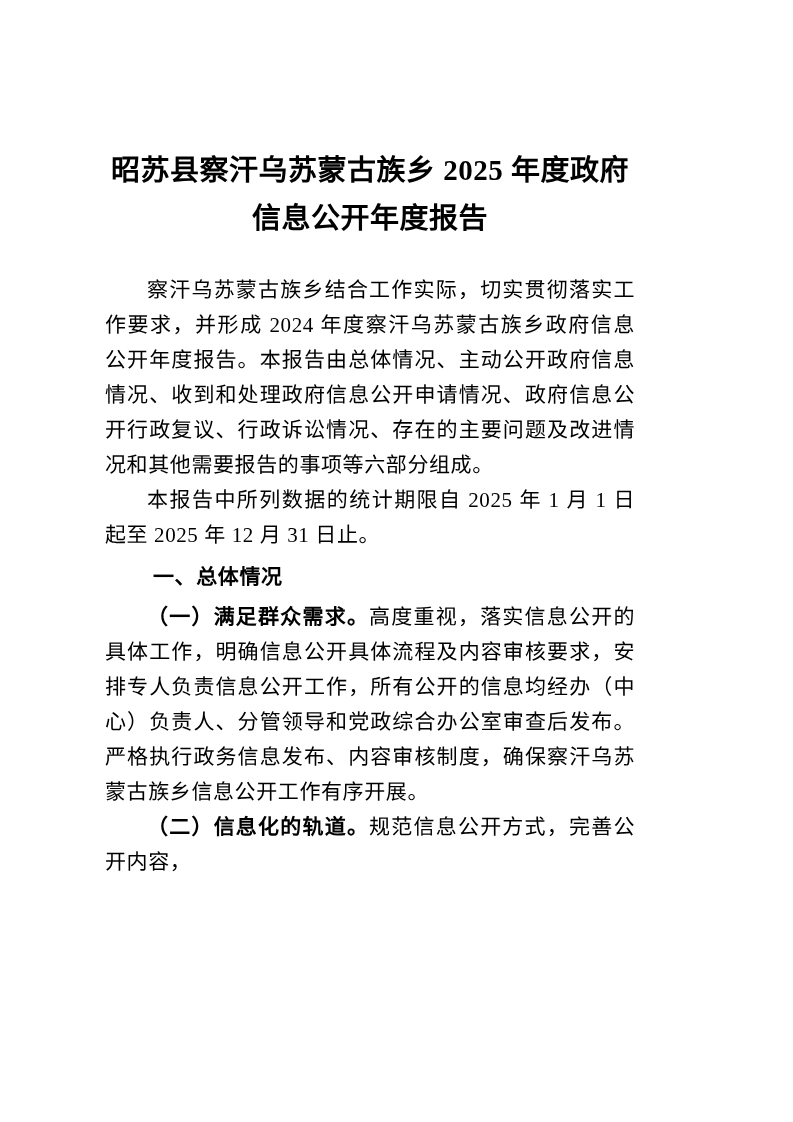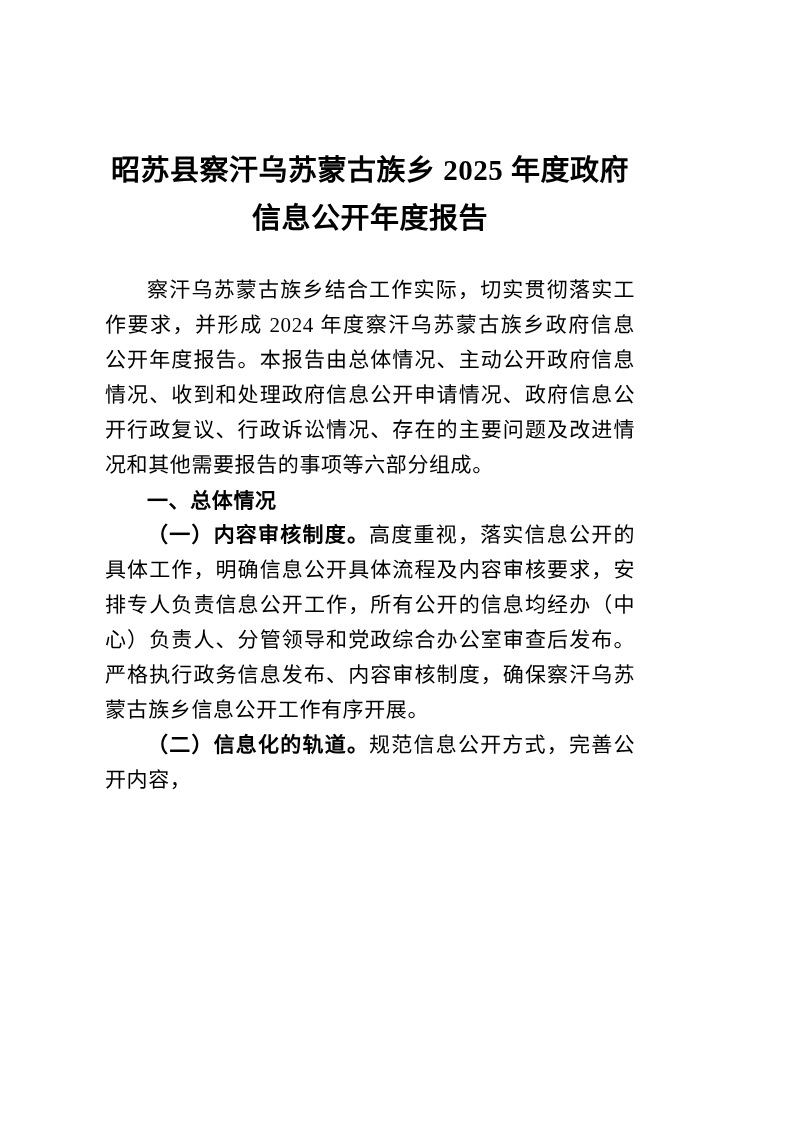--- a/index.html
+++ b/index.html
@@ -34,38 +34,39 @@
     text-align: justify;
     text-indent: 2em;
     letter-spacing: 0.6px;
     word-break: break-all;
   }
   .section-heading {
     font-family: "Liberation Sans", "DejaVu Sans", sans-serif;
     font-weight: bold;
     font-size: 21px;
     line-height: 35px;
-    margin: 0;
+    margin: 6px;
     text-indent: 2em;
     letter-spacing: 0.6px;
   }
   .bold-lead {
     font-weight: bold;
   }
 </style>
 </head>
 <body>
 
 <div class="page">
 
   <h1 class="doc-title">昭苏县察汗乌苏蒙古族乡 2025 年度政府信息公开年度报告</h1>
 
   <p class="body-par">察汗乌苏蒙古族乡结合工作实际，切实贯彻落实工作要求，并形成 2024 年度察汗乌苏蒙古族乡政府信息公开年度报告。本报告由总体情况、主动公开政府信息情况、收到和处理政府信息公开申请情况、政府信息公开行政复议、行政诉讼情况、存在的主要问题及改进情况和其他需要报告的事项等六部分组成。</p>
 
+  <p class="body-par">本报告中所列数据的统计期限自 2025 年 1 月 1 日起至 2025 年 12 月 31 日止。</p>
 
   <h2 class="section-heading">一、总体情况</h2>
 
 
-  <p class="body-par"><span class="bold-lead">（一）内容审核制度。</span><span>高度重视，落实信息公开的具体工作，明确信息公开具体流程及内容审核要求，安排专人负责信息公开工作，所有公开的信息均经办（中心）负责人、分管领导和党政综合办公室审查后发布。严格执行政务信息发布、内容审核制度，确保察汗乌苏蒙古族乡信息公开工作有序开展。</span></p>
+  <p class="body-par"><span class="bold-lead">（一）满足群众需求。</span><span>高度重视，落实信息公开的具体工作，明确信息公开具体流程及内容审核要求，安排专人负责信息公开工作，所有公开的信息均经办（中心）负责人、分管领导和党政综合办公室审查后发布。严格执行政务信息发布、内容审核制度，确保察汗乌苏蒙古族乡信息公开工作有序开展。</span></p>
 
   <p class="body-par"><span class="bold-lead">（二）信息化的轨道。</span><span>规范信息公开方式，完善公开内容，</span></p>
 
 </div>
 
 </body></html>

